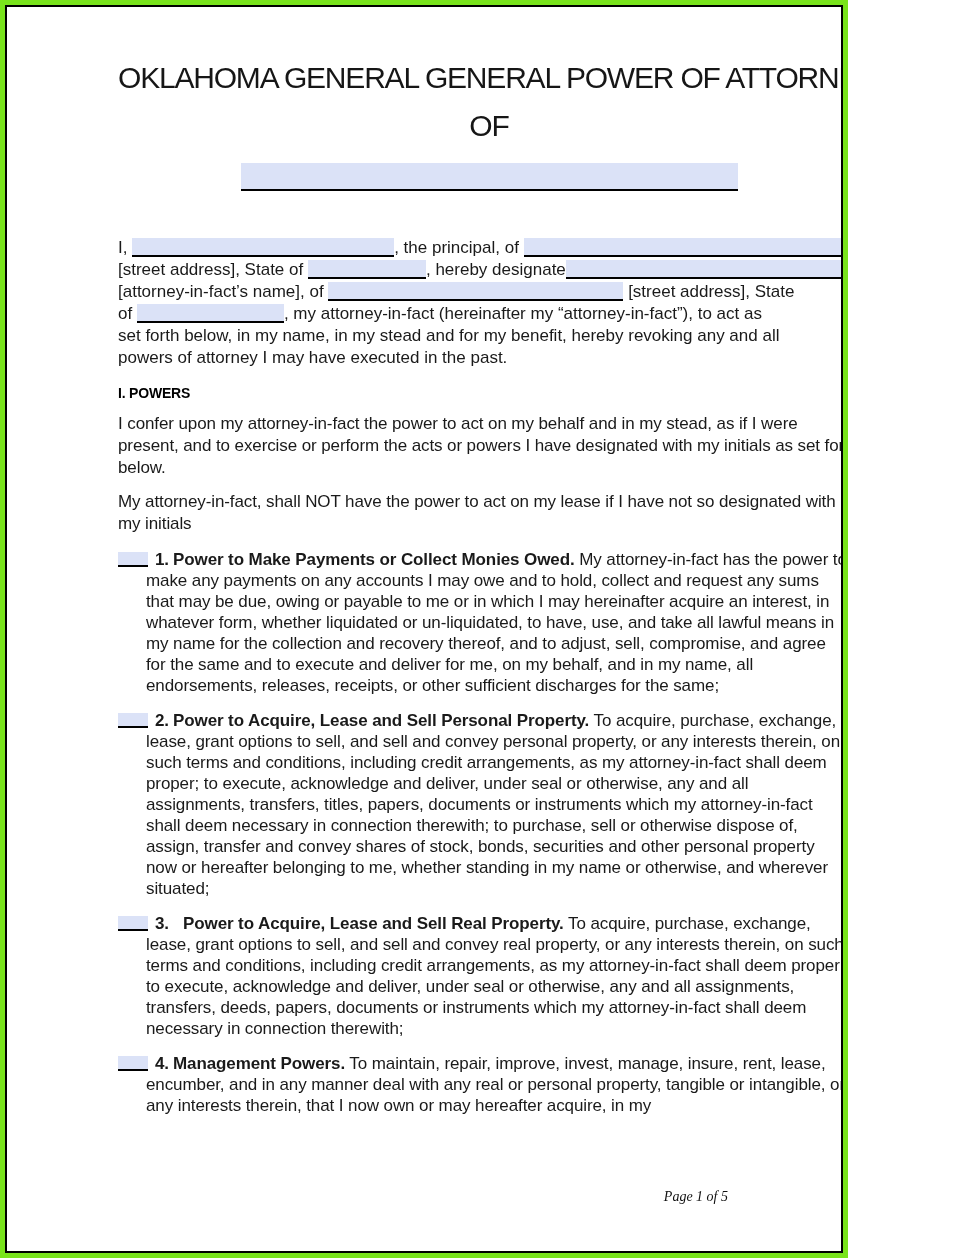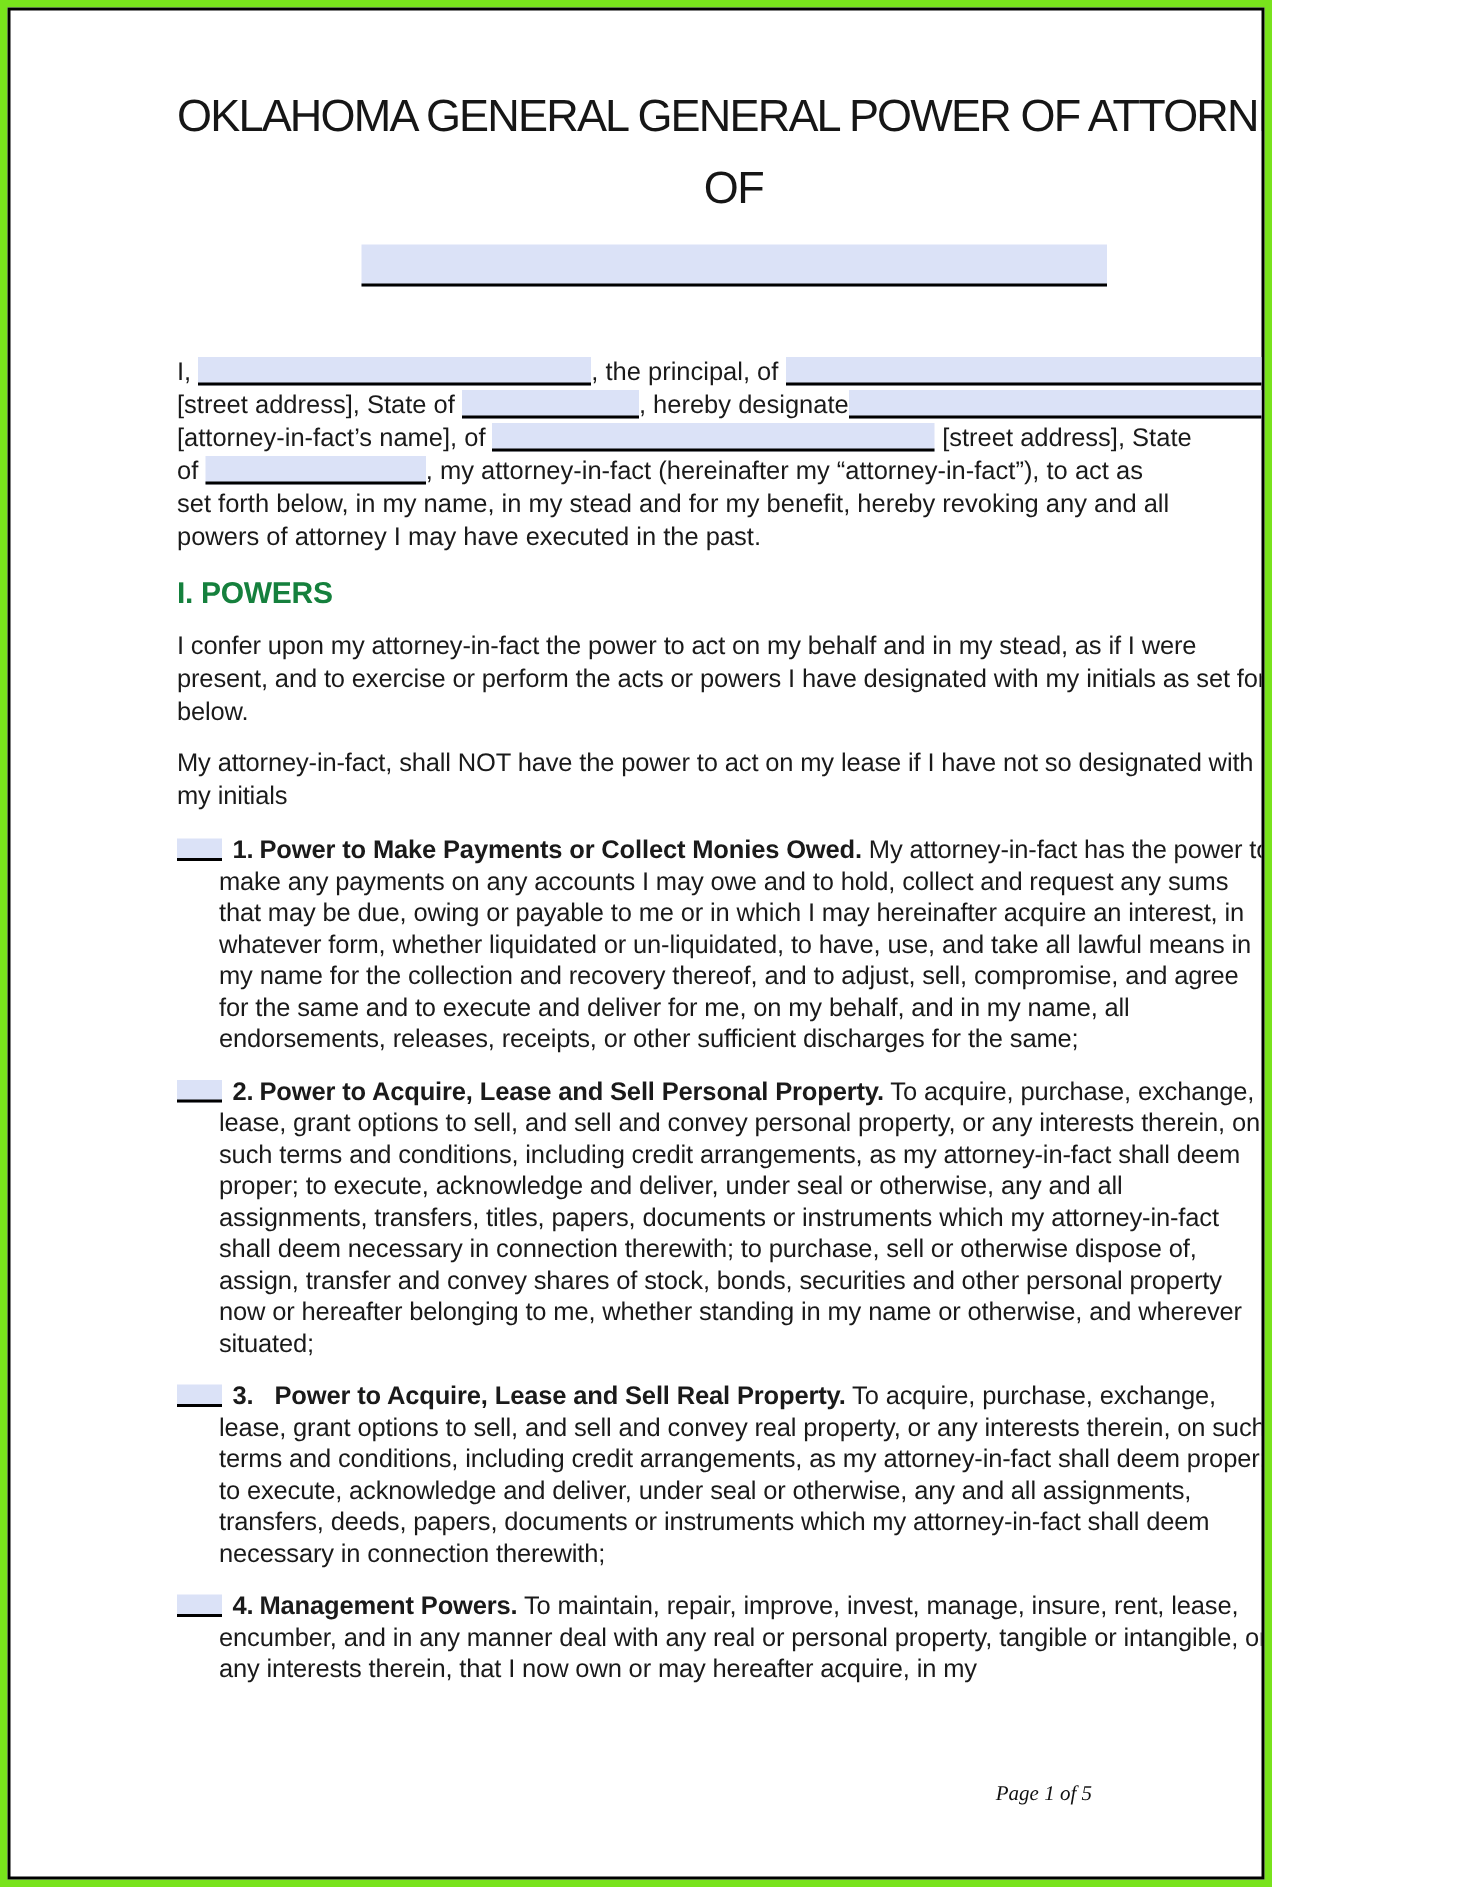--- a/index.html
+++ b/index.html
@@ -56,23 +56,23 @@
   .fline .t { white-space:pre; line-height:22px; }
   .fline .field { height:19px; margin-bottom:2px; }
   .w262 { width:262px; }
   .w118 { width:118px; }
   .w295 { width:295px; }
   .w147 { width:147px; }
   .grow { flex:1 1 auto; }
 
   .powers-heading {
     margin:16px 0 0 0;
-    font-size:20px; font-weight:700;
+    font-size:14px; font-weight:700;
     letter-spacing:-0.2px;
-    color:#15803d;
+    color:#000000;
   }
   .body-para {
     margin:12px 0 0 0;
     font-size:17px; line-height:22px;
     letter-spacing:-0.1px;
   }
   .item {
     margin:14px 12px 0 0;
     font-size:17px; line-height:21px;
     letter-spacing:-0.1px;

